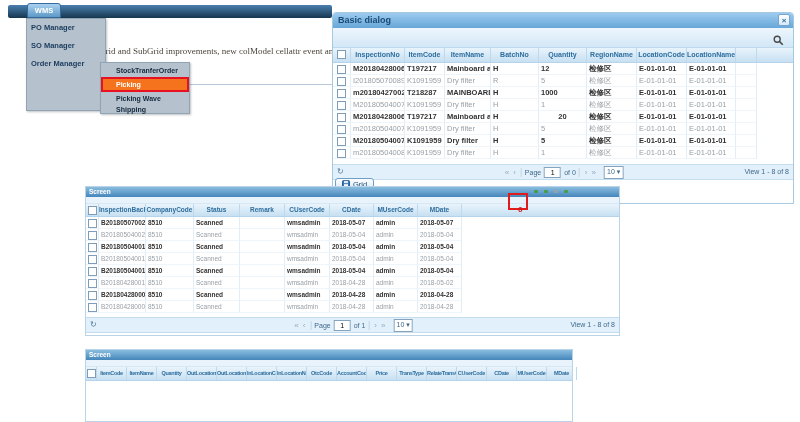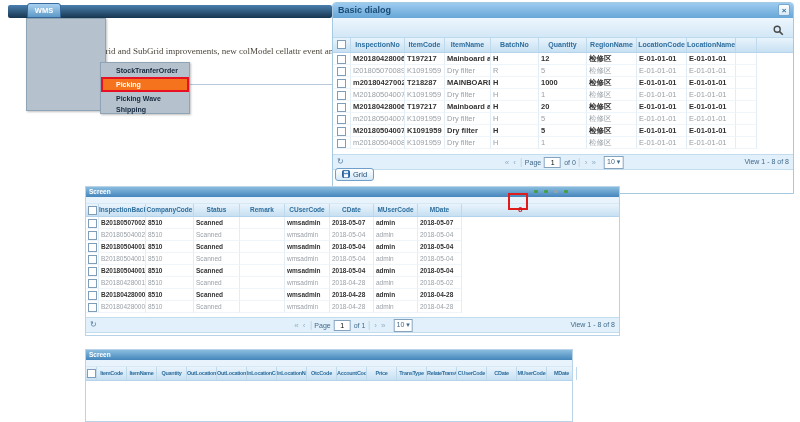--- a/index.html
+++ b/index.html
@@ -12,21 +12,21 @@
   .page-text{left:99px;top:46px;width:420px;font-family:"Liberation Serif",serif;font-size:9px;color:#4c463c;z-index:1;white-space:nowrap;}
   .hline{left:47px;top:84px;width:286px;height:1px;background:#b7c9d8;z-index:1;}
   .menu-panel{left:26px;top:18px;width:80px;height:93px;background:#b5c2cd;border:1px solid #8fa5b5;box-sizing:border-box;z-index:3;box-shadow:1px 1px 2px rgba(0,0,0,.25);}
   .menu-item{height:18px;line-height:18px;padding-left:4px;font-size:7.5px;font-weight:bold;color:#1b3b5e;white-space:nowrap;overflow:hidden;}
   .submenu-panel{left:100px;top:62px;width:90px;height:52px;background:#b5c2cd;border:1px solid #8fa5b5;box-sizing:border-box;z-index:4;box-shadow:1px 1px 2px rgba(0,0,0,.25);}
   .sub-item{height:11px;line-height:11px;padding-left:15px;font-size:7px;font-weight:bold;color:#14273d;white-space:nowrap;}
   .sub-item.first{margin-top:2px;}
   .sub-hl{height:15px;line-height:11px;margin:1px 0;background:#f4731c;border:2px solid #e81123;box-sizing:border-box;color:#fff;font-size:7px;font-weight:bold;padding-left:13px;}
 
   
-  .dialog{left:332px;top:2px;width:462px;height:192px;background:#fff;border:1px solid #a6c9e2;border-radius:4px 4px 0 0;box-sizing:border-box;z-index:2;}
+  .dialog{left:332px;top:12px;width:462px;height:192px;background:#fff;border:1px solid #a6c9e2;border-radius:4px 4px 0 0;box-sizing:border-box;z-index:2;}
   .dlg-title{height:15px;background:linear-gradient(#9dcbf0,#67a7d8);border-radius:3px 3px 0 0;color:#1b4c75;font-size:9px;font-weight:bold;line-height:15px;padding:0 5px;position:relative;}
   .dlg-close{position:absolute;right:3px;top:1px;width:12px;height:12px;background:linear-gradient(#ffffff,#d7e8f6);border:1px solid #77a5cd;border-radius:2px;color:#2e6e9e;font-size:8px;font-weight:bold;line-height:11px;text-align:center;box-sizing:border-box;}
   .dlg-toolbar{height:19px;background:linear-gradient(#edf6fd,#d3e7f6);border-bottom:1px solid #bcd9ee;position:relative;}
   .mag{position:absolute;right:9px;top:4px;}
 
   
   .ghead{display:flex;height:14px;background:linear-gradient(#e9f4fc,#c7e0f2);border-bottom:1px solid #b5d3ea;}
   .hcell{box-sizing:border-box;border-right:1px solid #bfd9ec;color:#2e6e9e;font-weight:bold;font-size:7px;text-align:center;line-height:13px;white-space:nowrap;overflow:hidden;flex:none;}
   .hfill{flex:1;border-right:none;}
   .grow{display:flex;}
@@ -68,20 +68,23 @@
 </head>
 <body>
 
 <div>
 
   <div class="abs topbar"></div>
   <div class="abs wms-tab">WMS</div>
   <div class="abs page-text">Grid and SubGrid improvements, new colModel cellattr event and much more...</div>
   <div class="abs hline"></div>
   <div class="abs menu-panel" id="menuPanel">
+      <div class="menu-item">PO Manager</div>
+      <div class="menu-item">SO Manager</div>
+      <div class="menu-item">Order Manager</div>
     </div>
   <div class="abs submenu-panel" id="subPanel">
       <div class="sub-item first">StockTranferOrder</div>
       <div class="sub-hl">Picking</div>
       <div class="sub-item">Picking Wave</div>
       <div class="sub-item">Shipping</div>
     </div>
 
   <div class="abs dialog">
     <div class="dlg-title">
@@ -167,21 +170,21 @@
           <div class="gcell" style="width: 21px;"></div>
         </div>
         <div class="grow odd">
           <div class="gcell cb-col" style="width: 18px;">
             <span class="cb"></span>
           </div>
           <div class="gcell" style="width: 54px;">M201804280063</div>
           <div class="gcell" style="width: 40px;">T197217</div>
           <div class="gcell" style="width: 46px;">Mainboard assem</div>
           <div class="gcell" style="width: 48px;">H</div>
-          <div class="gcell" style="width: 48px;">20</div>
+          <div class="gcell" style="width: 48px; text-align: center;">20</div>
           <div class="gcell" style="width: 50px;">检修区</div>
           <div class="gcell" style="width: 50px;">E-01-01-01</div>
           <div class="gcell" style="width: 49px;">E-01-01-01</div>
           <div class="gcell" style="width: 21px;"></div>
         </div>
         <div class="grow even">
           <div class="gcell cb-col" style="width: 18px;">
             <span class="cb"></span>
           </div>
           <div class="gcell" style="width: 54px;">m201805040071</div>

